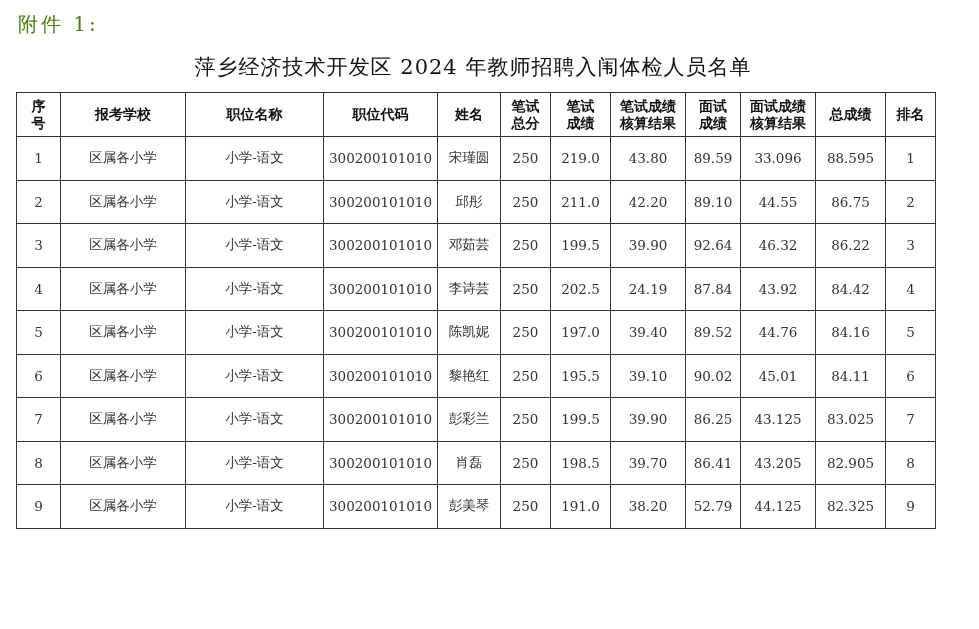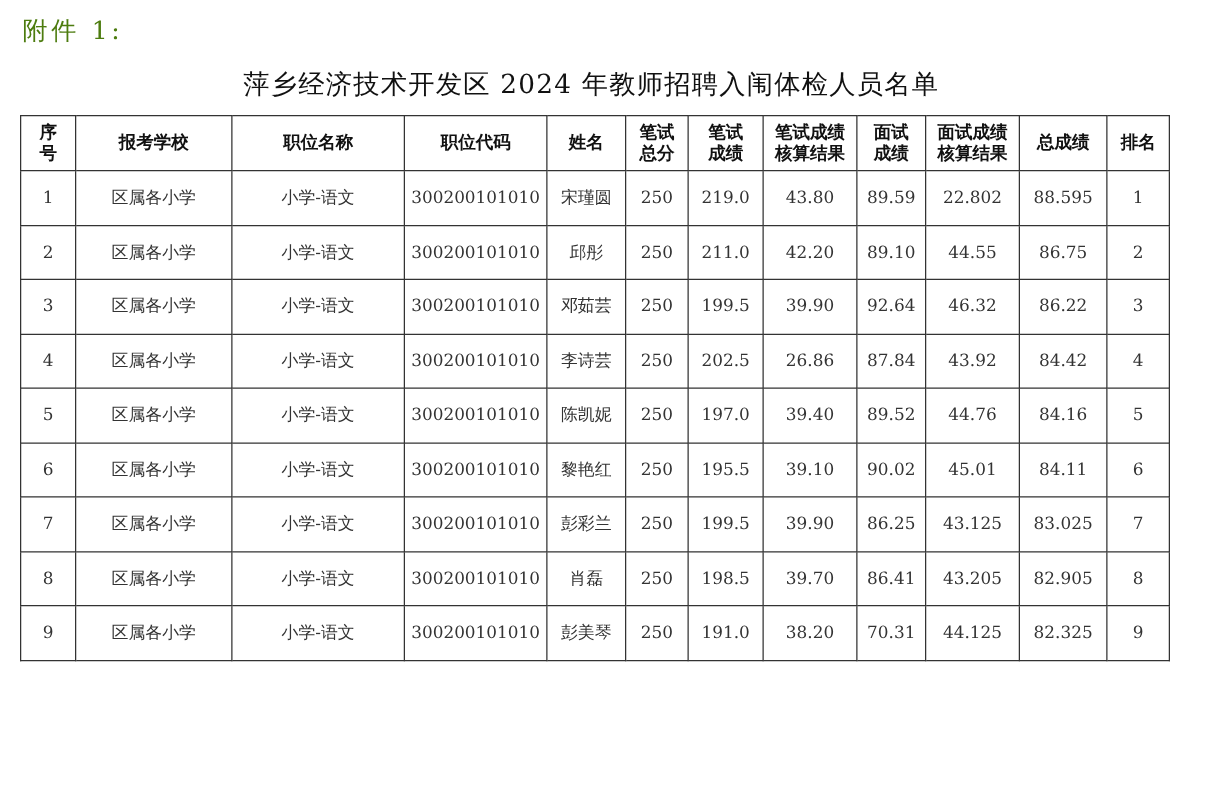--- a/index.html
+++ b/index.html
@@ -140,21 +140,21 @@
       <tr>
         <td>1</td>
         <td>区属各小学</td>
         <td>小学-语文</td>
         <td>300200101010</td>
         <td>宋瑾圆</td>
         <td>250</td>
         <td>219.0</td>
         <td>43.80</td>
         <td>89.59</td>
-        <td>22.802</td>
+        <td>33.096</td>
         <td>88.595</td>
         <td>1</td>
       </tr>
       <tr>
         <td>2</td>
         <td>区属各小学</td>
         <td>小学-语文</td>
         <td>300200101010</td>
         <td>邱彤</td>
         <td>250</td>
@@ -180,21 +180,21 @@
         <td>3</td>
       </tr>
       <tr>
         <td>4</td>
         <td>区属各小学</td>
         <td>小学-语文</td>
         <td>300200101010</td>
         <td>李诗芸</td>
         <td>250</td>
         <td>202.5</td>
-        <td>26.86</td>
+        <td>24.19</td>
         <td>87.84</td>
         <td>43.92</td>
         <td>84.42</td>
         <td>4</td>
       </tr>
       <tr>
         <td>5</td>
         <td>区属各小学</td>
         <td>小学-语文</td>
         <td>300200101010</td>
@@ -251,19 +251,19 @@
       </tr>
       <tr>
         <td>9</td>
         <td>区属各小学</td>
         <td>小学-语文</td>
         <td>300200101010</td>
         <td>彭美琴</td>
         <td>250</td>
         <td>191.0</td>
         <td>38.20</td>
-        <td>70.31</td>
+        <td>52.79</td>
         <td>44.125</td>
         <td>82.325</td>
         <td>9</td>
       </tr>
     </tbody>
 </table>
 
 </body></html>

